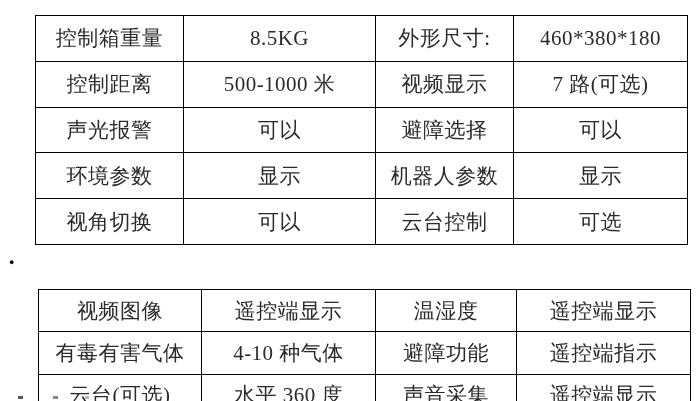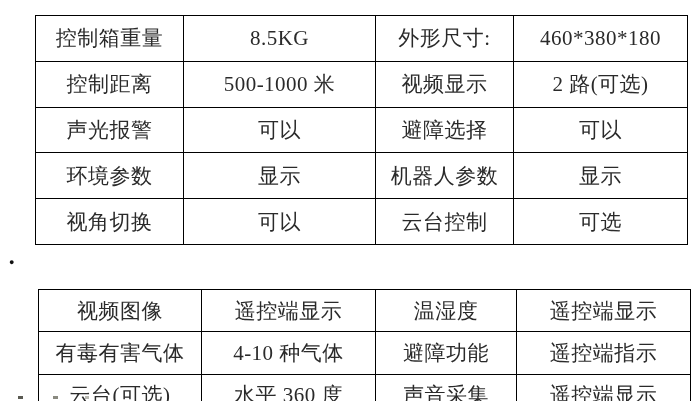--- a/index.html
+++ b/index.html
@@ -88,21 +88,21 @@
     <tr>
       <td>控制箱重量</td>
       <td>8.5KG</td>
       <td>外形尺寸:</td>
       <td>460*380*180</td>
     </tr>
     <tr>
       <td>控制距离</td>
       <td>500-1000 米</td>
       <td>视频显示</td>
-      <td>2 路(可选)</td>
+      <td>7 路(可选)</td>
     </tr>
     <tr>
       <td>声光报警</td>
       <td>可以</td>
       <td>避障选择</td>
       <td>可以</td>
     </tr>
     <tr>
       <td>环境参数</td>
       <td>显示</td>

